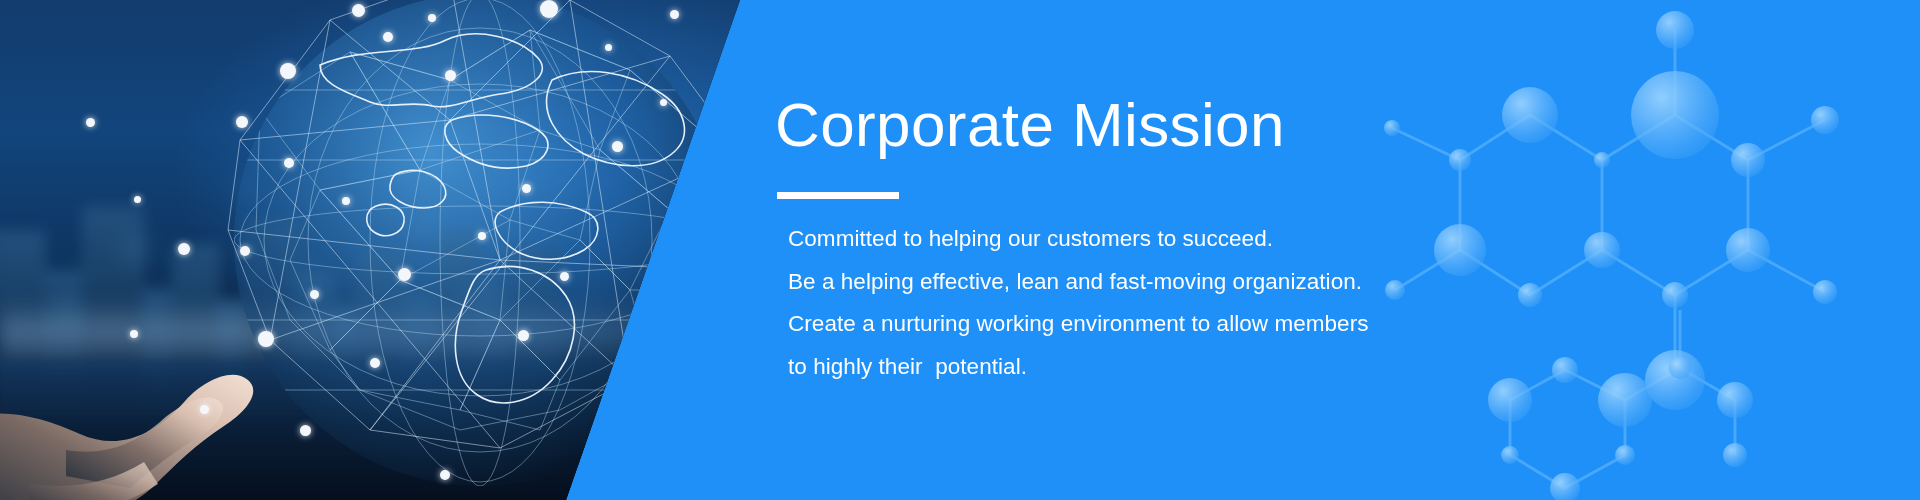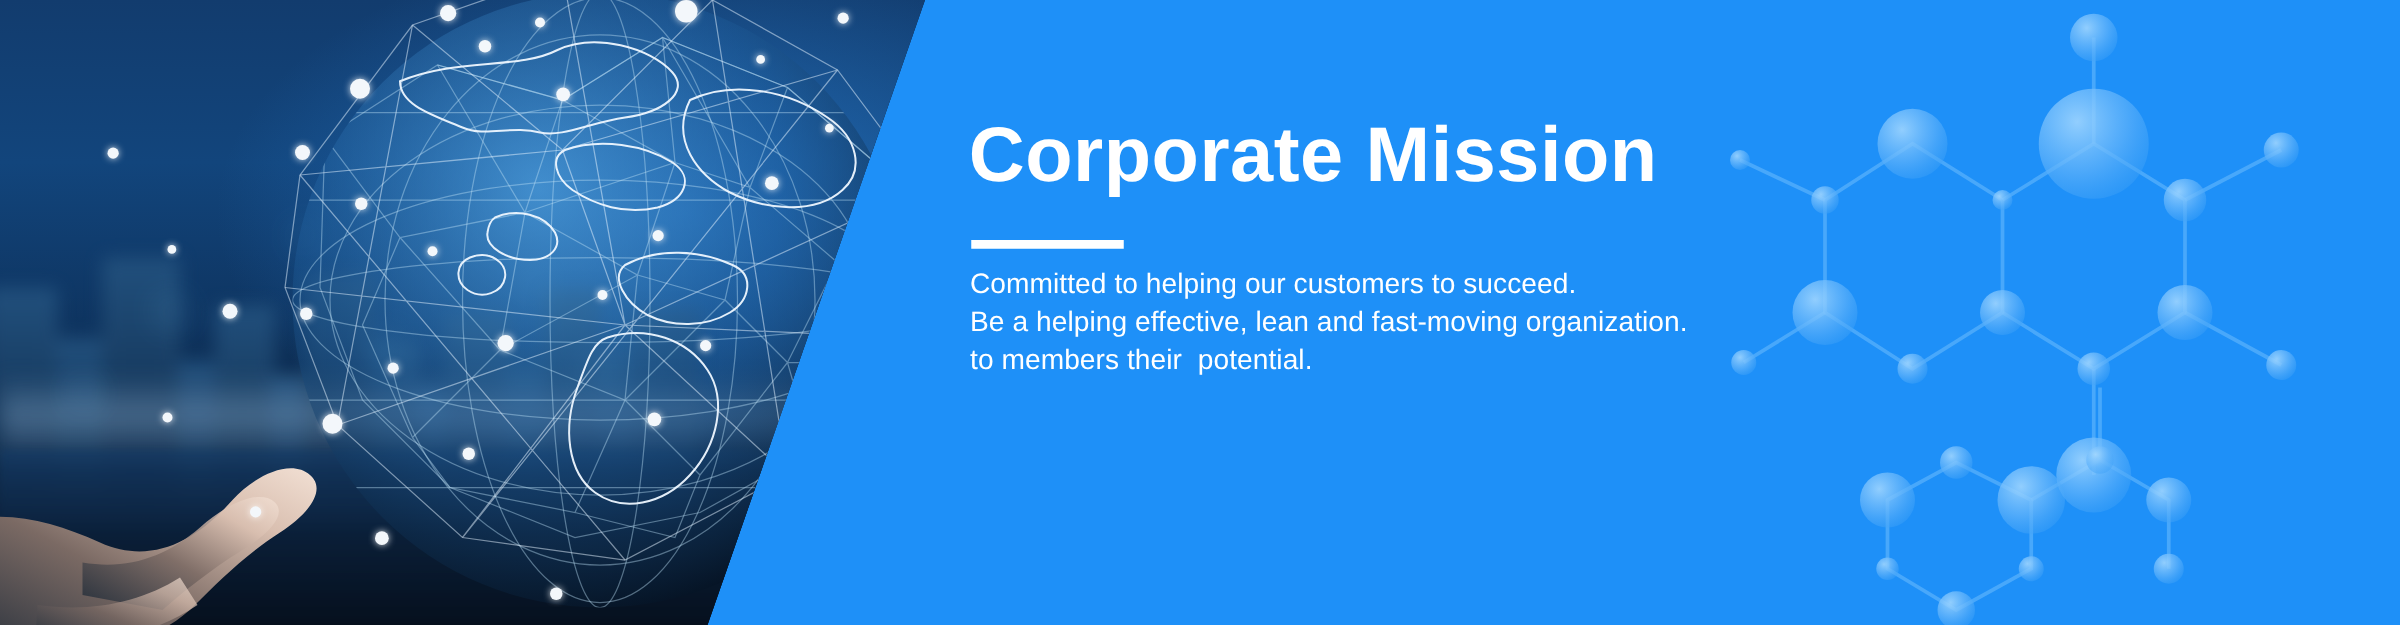--- a/index.html
+++ b/index.html
@@ -59,33 +59,33 @@
 
   
   .panel{position:absolute; left:0; top:0; width:1920px; height:500px; z-index:0;}
   .molecules{position:absolute; right:0; top:0; width:640px; height:500px; opacity:1;}
   .molecules svg{display:block;width:100%;height:100%;}
 
   .content{position:absolute; left:775px; top:0; width:1000px; height:500px; z-index:5;}
 
   .title{
     position:absolute; left:0; top:92px;
-    font-size:62px; line-height:1.05; font-weight:700;
+    font-size:62px; line-height:1.05; font-weight:400;
     color:#ffffff; letter-spacing:.4px; white-space:nowrap;
   }
   .rule{
     position:absolute; left:2px; top:192px;
     width:122px; height:7px; background:#ffffff;
   }
   .body{
     position:absolute; left:1px; top:212px;
     width:600px;
   }
   .body p{
-    margin:0;
+    margin:12px;
     font-size:22.5px;
     line-height:30.5px;
     color:#ffffff;
     font-weight:400;
     letter-spacing:.05px;
     white-space:pre;
   }
 </style>
 </head>
 <body>
@@ -290,17 +290,18 @@
       <b style="left:86px;top:118px;width:9px;height:9px;"></b>
     </div>
   </div>
 
   <div class="content">
     <div class="title">Corporate Mission</div>
     <div class="rule"></div>
     <div class="body">
       <p>Committed to helping our customers to succeed.</p>
       <p>Be a helping effective, lean and fast-moving organization.</p>
-      <p>to members their  potential.</p>
+      <p>Create a nurturing working environment to allow members</p>
+      <p>to highly their  potential.</p>
     </div>
   </div>
 
 </div>
 
 </body></html>

